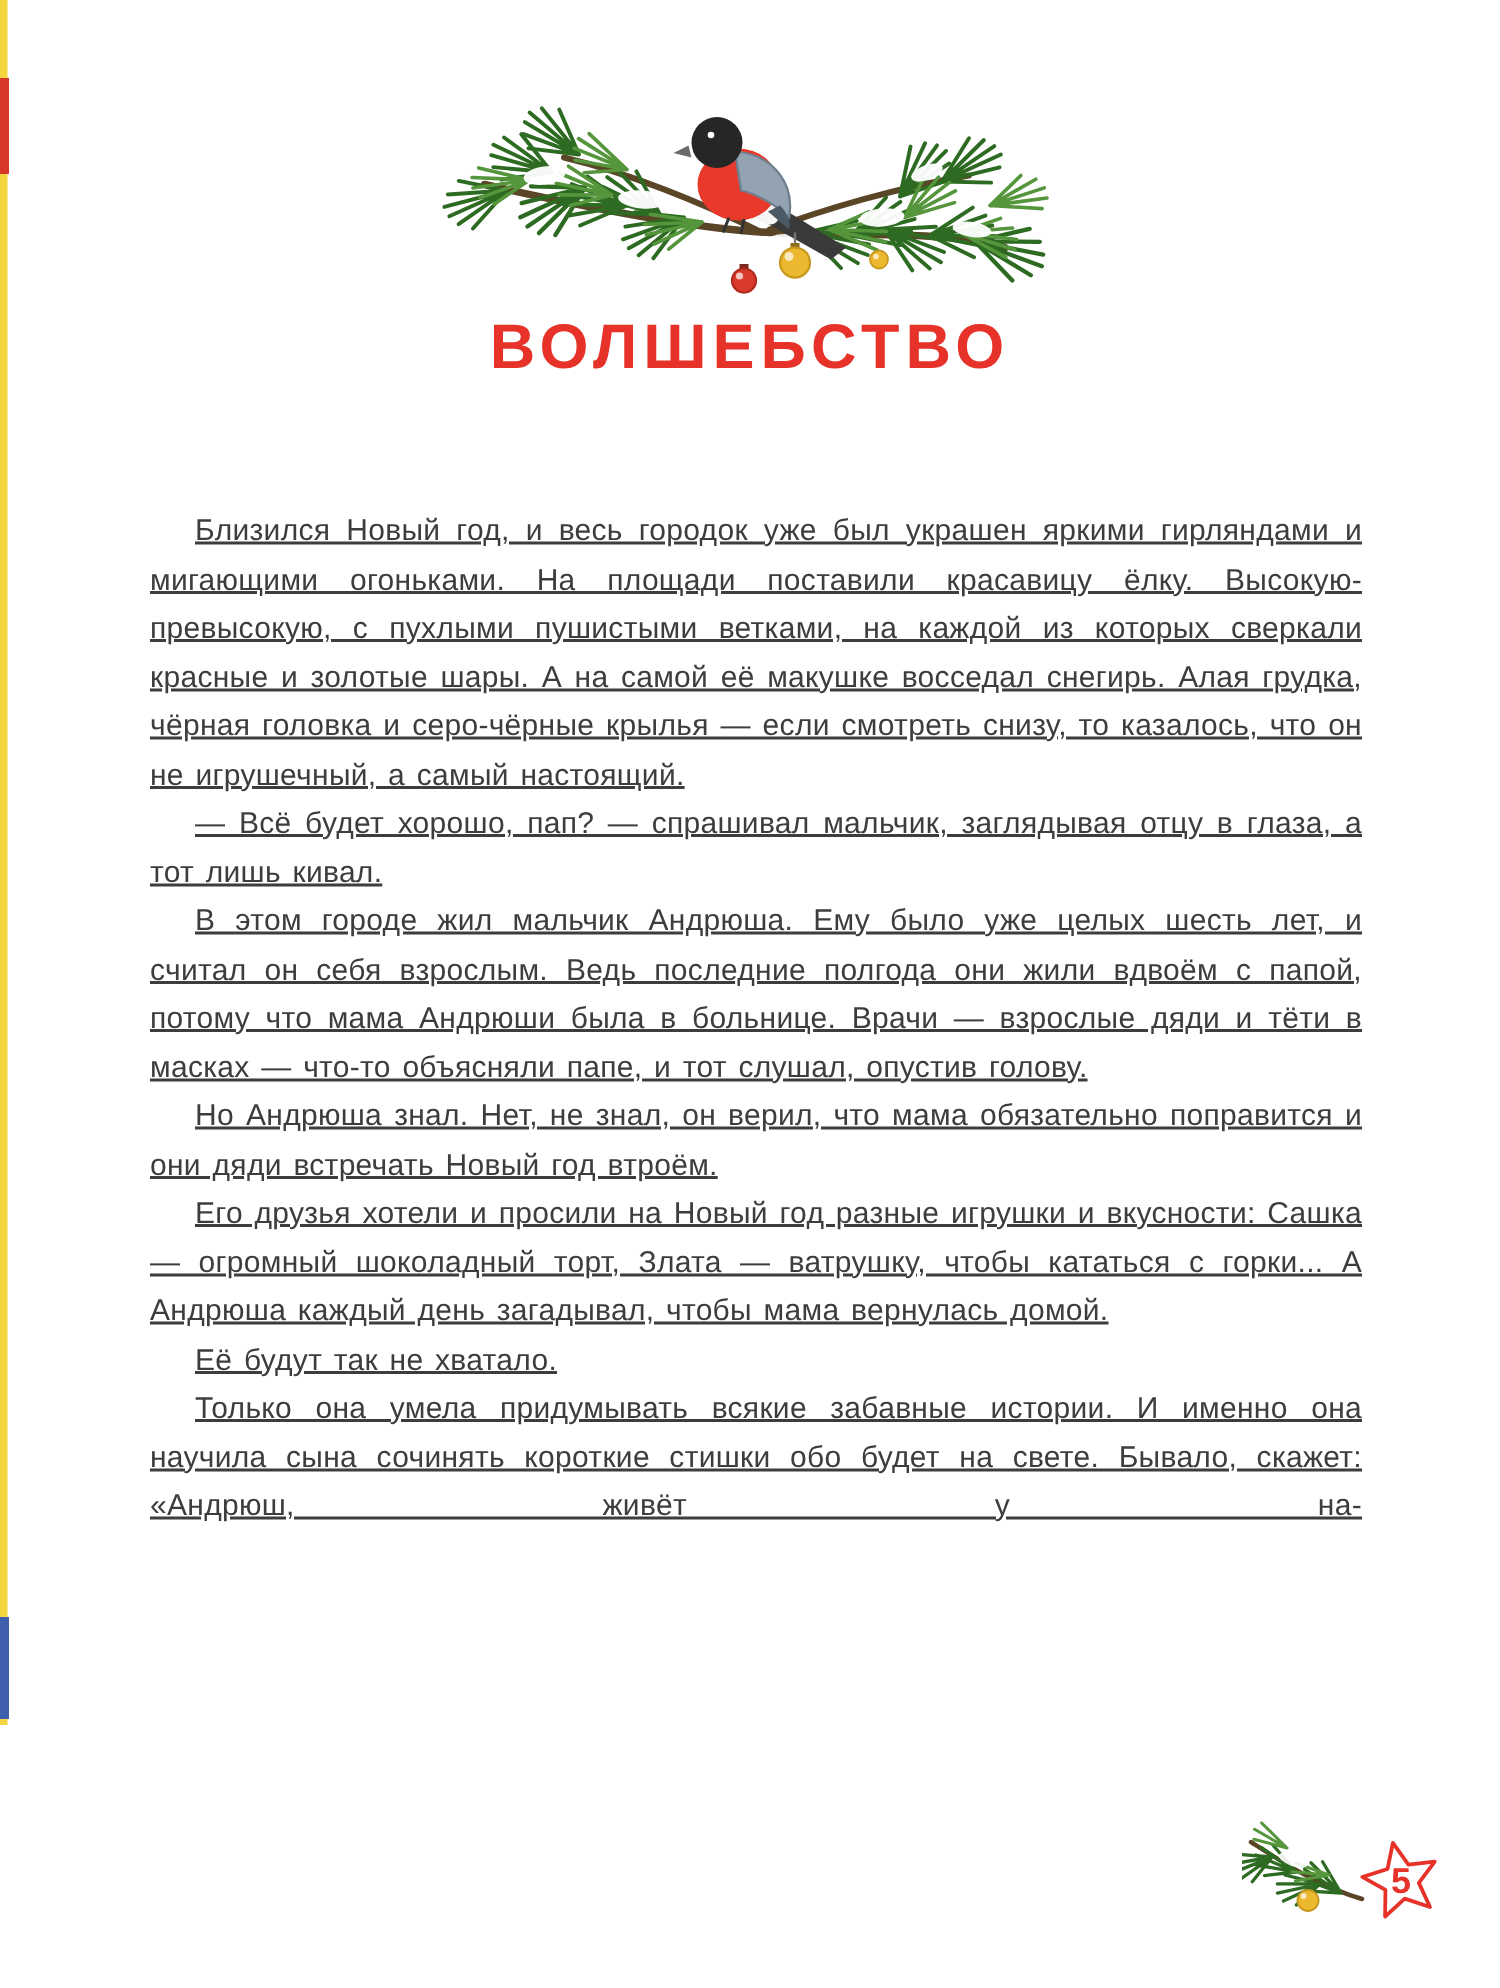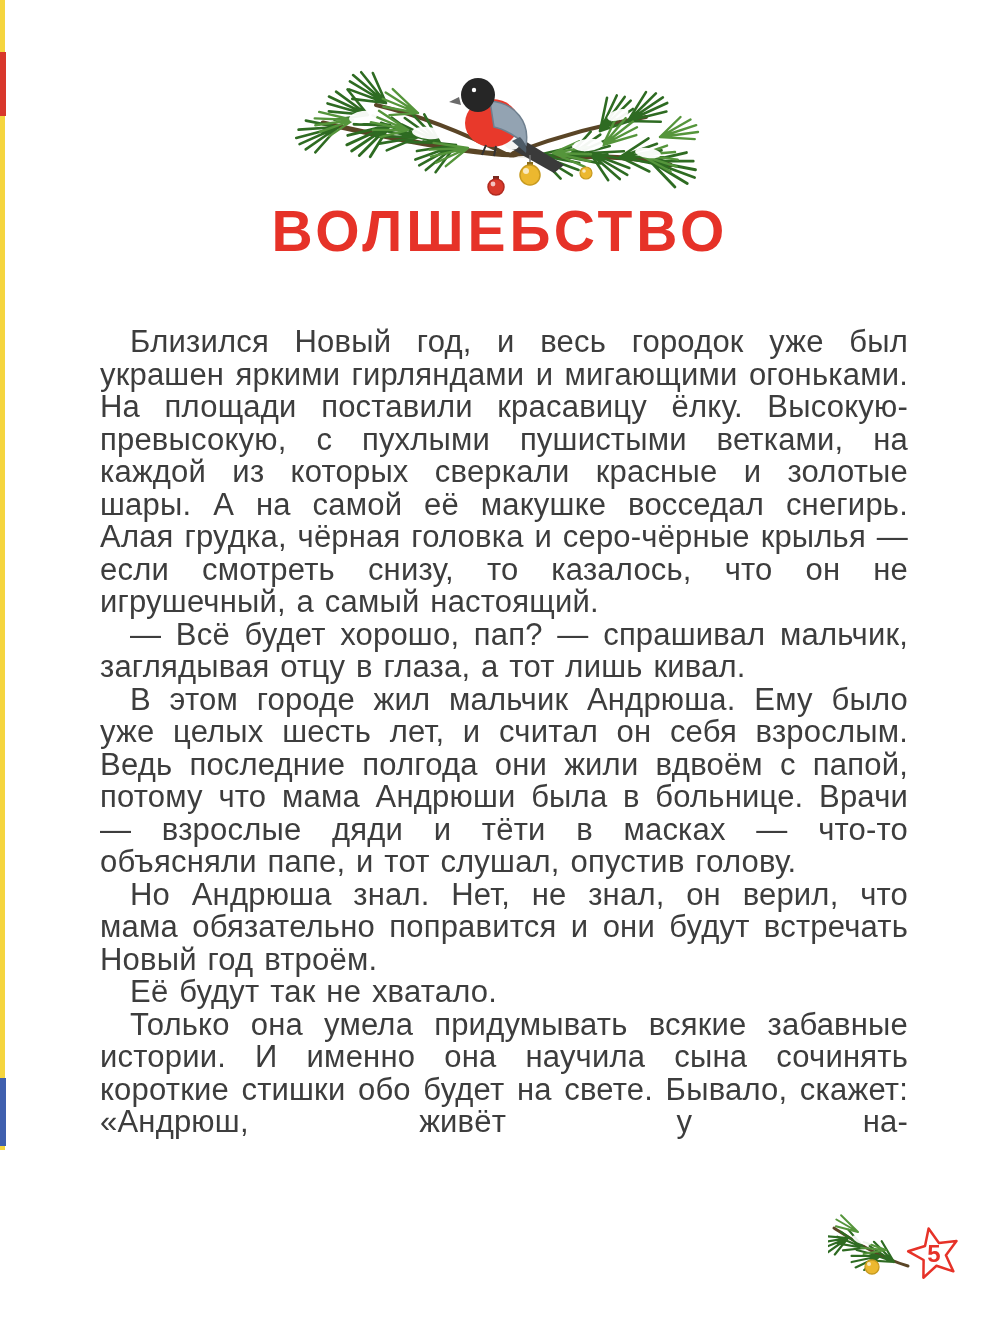--- a/index.html
+++ b/index.html
@@ -15,29 +15,29 @@
   
   .edge-yellow { position:absolute; left:0; top:0; width:5px; height:1150px; background:#f5d53e; }
   .edge-red    { position:absolute; left:0; top:52px; width:6px; height:64px; background:#d8372b; }
   .edge-blue   { position:absolute; left:0; top:1078px; width:6px; height:68px; background:#3f5fae; }
 
   .top-illustration { position:absolute; left:268px; top:45px; width:455px; height:160px; }
 
   .title {
     position:absolute; top:206px; left:0; width:100%;
     text-align:center; color:#e63228;
-    font-weight:bold; font-size:57px; line-height:50px;
+    font-weight:bold; font-size:42px; line-height:50px;
     letter-spacing:4px;
   }
   .title-line { display:block; word-spacing:16px; }
 
   .body-text {
-    position:absolute; top:326px; left:100px; width:808px;
-    font-size:31px; line-height:32.5px; color:#3d3d3d;
-    text-align:justify; letter-spacing:0.2px; word-spacing:2px;
+    position:absolute; top:338px; left:100px; width:808px;
+    font-size:20px; line-height:32.5px; color:#3d3d3d;
+    text-align:justify; letter-spacing:0.2px; word-spacing:2px;text-decoration:underline;
   }
   .body-text p { text-indent:30px; }
   .body-text p.continued { text-align-last:justify; }
 
   .bottom-decor { position:absolute; left:828px; top:1210px; width:160px; height:95px; }
 </style>
 </head>
 <body>
 
 <div class="page">
@@ -123,21 +123,22 @@
   </div>
 
   <h1 class="title">
     <span class="title-line">ВОЛШЕБСТВО</span>
   </h1>
 
   <div class="body-text">
     <p>Близился Новый год, и весь городок уже был украшен яркими гирляндами и мигающими огоньками. На площади поставили красавицу ёлку. Высокую-превысокую, с пухлыми пушистыми ветками, на каждой из которых сверкали красные и золотые шары. А на самой её макушке восседал снегирь. Алая грудка, чёрная головка и серо-чёрные крылья — если смотреть снизу, то казалось, что он не игрушечный, а самый настоящий.</p>
     <p>— Всё будет хорошо, пап? — спрашивал мальчик, заглядывая отцу в глаза, а тот лишь кивал.</p>
     <p>В этом городе жил мальчик Андрюша. Ему было уже целых шесть лет, и считал он себя взрослым. Ведь последние полгода они жили вдвоём с папой, потому что мама Андрюши была в больнице. Врачи — взрослые дяди и тёти в масках — что-то объясняли папе, и тот слушал, опустив голову.</p>
-    <p>Но Андрюша знал. Нет, не знал, он верил, что мама обязательно поправится и они будут встречать Новый год втроём.</p>
+    <p>Но Андрюша знал. Нет, не знал, он верил, что мама обязательно поправится и они дяди встречать Новый год втроём.</p>
+    <p>Его друзья хотели и просили на Новый год разные игрушки и вкусности: Сашка — огромный шоколадный торт, Злата — ватрушку, чтобы кататься с горки... А Андрюша каждый день загадывал, чтобы мама вернулась домой.</p>
     <p>Её будут так не хватало.</p>
     <p class="continued">Только она умела придумывать всякие забавные истории. И именно она научила сына сочинять короткие стишки обо будет на свете. Бывало, скажет: «Андрюш, живёт у на-</p>
   </div>
 
   <div class="bottom-decor">
     <svg viewBox="0 0 160 95" width="160" height="95">
       <defs>
         <g id="needleC">
           <path d="M0 0 L26 -7 M0 0 L29 -1 M0 0 L28 5 M0 0 L22 10 M0 0 L18 -11" stroke="#2e6b22" stroke-width="2.2" stroke-linecap="round" fill="none"></path>
         </g>

